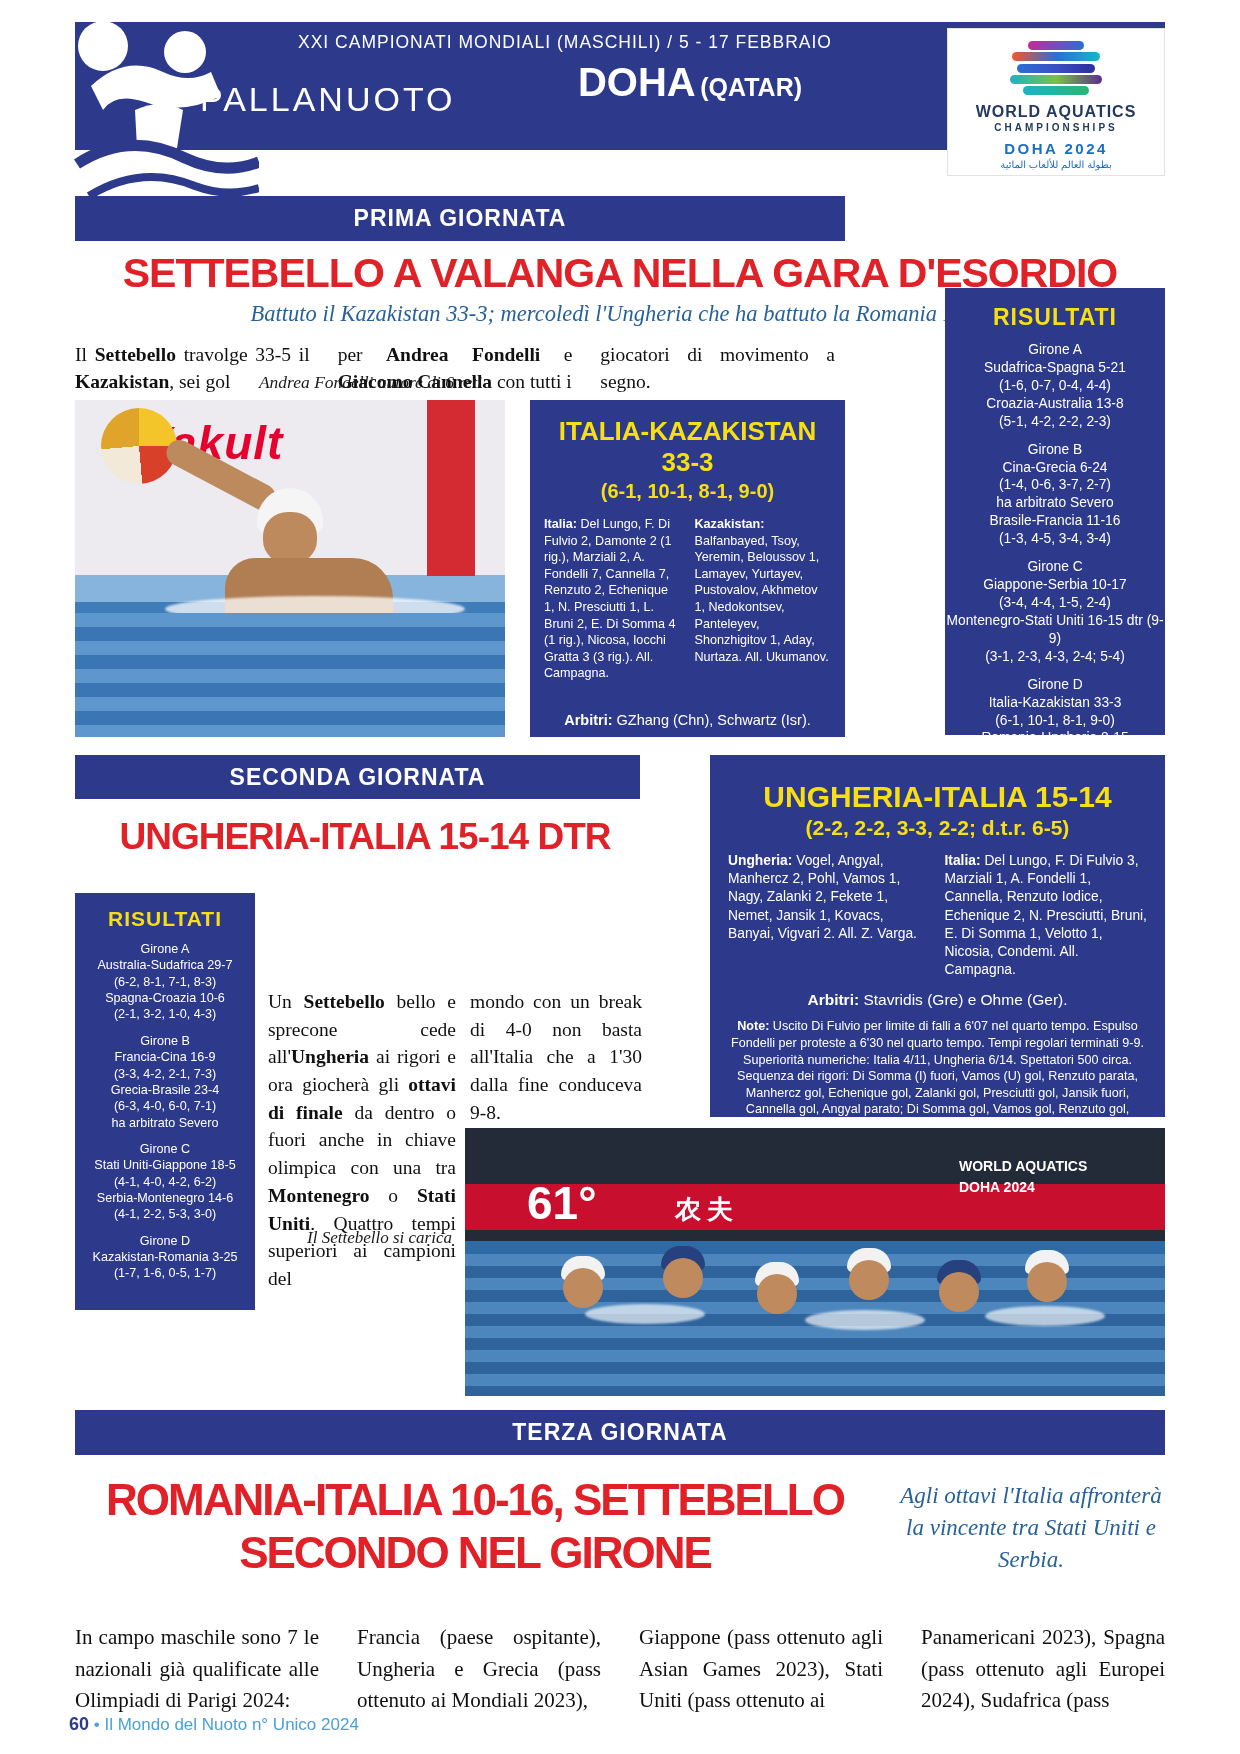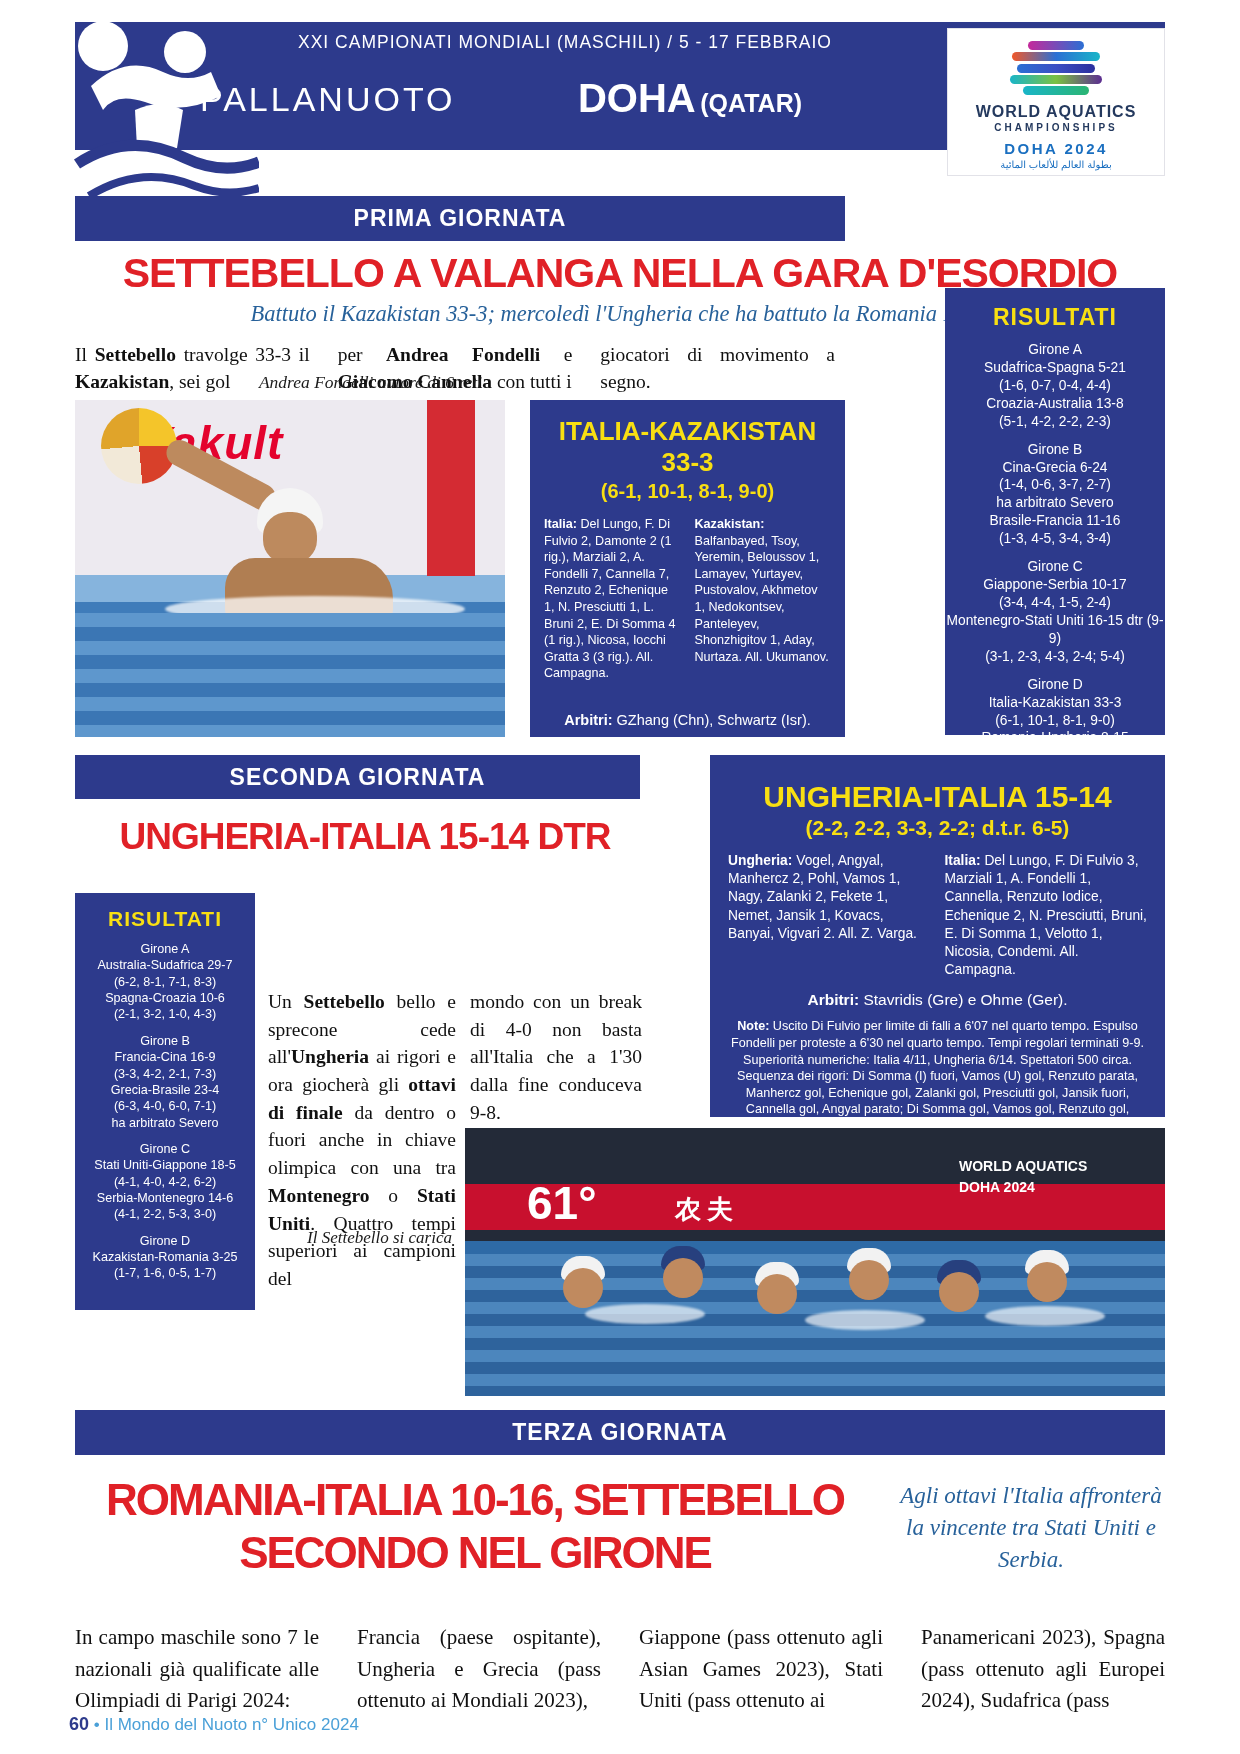--- a/index.html
+++ b/index.html
@@ -6,21 +6,21 @@
   .page{position:relative;width:1240px;height:1754px;background:#fff;overflow:hidden;
         font-family:"Liberation Sans",sans-serif;}
   .abs{position:absolute;}
   .navy{background:#2d3a8c;}
   .bold, .b{font-weight:bold;}
 
   
   .header-band{left:75px;top:22px;width:1090px;height:128px;color:#fff;}
   .topline{left:255px;top:32px;width:620px;text-align:center;font-size:17.5px;letter-spacing:1px;color:#fff;}
   .pallanuoto{left:200px;top:80px;font-size:34px;letter-spacing:3px;color:#fff;}
-  .doha-wrap{left:520px;top:76px;width:340px;text-align:center;color:#fff;}
+  .doha-wrap{left:520px;top:60px;width:340px;text-align:center;color:#fff;}
   .doha{font-size:40px;font-weight:bold;letter-spacing:0;}
   .doha-suffix{font-size:25px;font-weight:bold;}
   .wa-box{left:947px;top:28px;width:218px;height:148px;background:#fff;border:1px solid #e2e2e8;
           display:flex;flex-direction:column;align-items:center;justify-content:flex-start;padding-top:10px;box-sizing:border-box;}
   .wa-pill{height:9px;border-radius:6px;margin:2.2px auto 0;}
   .wa-title{margin-top:8px;font-size:16px;font-weight:bold;color:#24395e;letter-spacing:1px;}
   .wa-sub{font-size:10px;font-weight:bold;color:#24395e;letter-spacing:3px;margin-top:1px;}
   .wa-event{font-size:15px;font-weight:bold;color:#1a6fc0;letter-spacing:2.5px;margin-top:7px;}
   .wa-arabic{font-size:10px;color:#1a6fc0;margin-top:2px;}
 
@@ -105,21 +105,21 @@
     <div class="wa-sub">CHAMPIONSHIPS</div>
     <div class="wa-event">DOHA 2024</div>
     <div class="wa-arabic">بطولة العالم للألعاب المائية</div>
   </div>
 
   <div class="abs headline" style="left:75px;top:251px;width:1090px;font-size:41px;">SETTEBELLO A VALANGA NELLA GARA D'ESORDIO</div>
   <div class="abs navy banner" style="left:75px;top:196px;width:770px;height:45px;">PRIMA GIORNATA</div>
   <div class="abs ital-lead" style="left:75px;top:301px;width:1090px;font-size:22.5px;">Battuto il Kazakistan 33-3; mercoledì l'Ungheria che ha battuto la Romania 15-8.</div>
 
   <div class="abs" style="left:75px;top:342px;width:760px;display:flex;gap:28px;">
-    <div class="body-col" style="flex:1;font-size:19.5px;line-height:1.38;"><span>Il </span><span class="b">Settebello</span><span> travolge 33-3 il </span><span class="b">Kazakistan</span><span>, sei gol</span></div>
+    <div class="body-col" style="flex:1;font-size:19.5px;line-height:1.38;"><span>Il </span><span class="b">Settebello</span><span> travolge 33-5 il </span><span class="b">Kazakistan</span><span>, sei gol</span></div>
     <div class="body-col" style="flex:1;font-size:19.5px;line-height:1.38;"><span>per </span><span class="b">Andrea Fondelli</span><span> e </span><span class="b">Giacomo Cannella</span><span> con tutti i</span></div>
     <div class="body-col" style="flex:1;font-size:19.5px;line-height:1.38;"><span>giocatori di movimento a segno.</span></div>
   </div>
 
   <div class="abs caption" style="left:185px;top:372px;width:285px;margin-left:12px;">Andrea Fondelli autore di 6 reti</div>
 
   <div class="abs photo photo1" style="left:75px;top:400px;width:430px;height:337px;">
     <div class="p1-yakult">Yakult</div>
     <div class="p1-redband"></div>
     <div class="p1-ball"></div>

